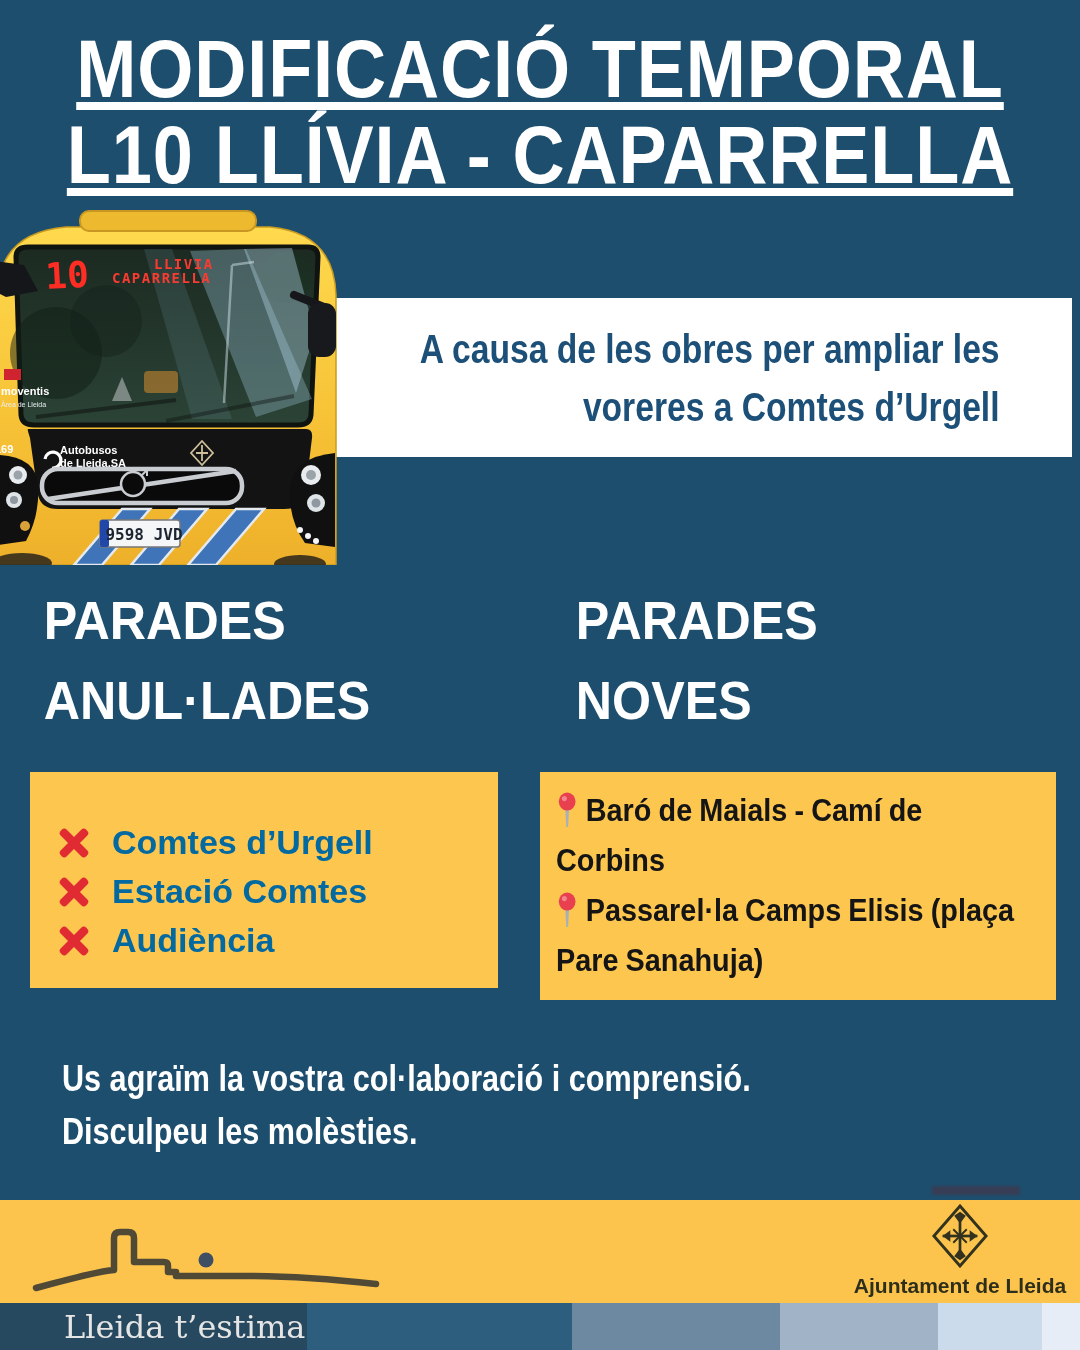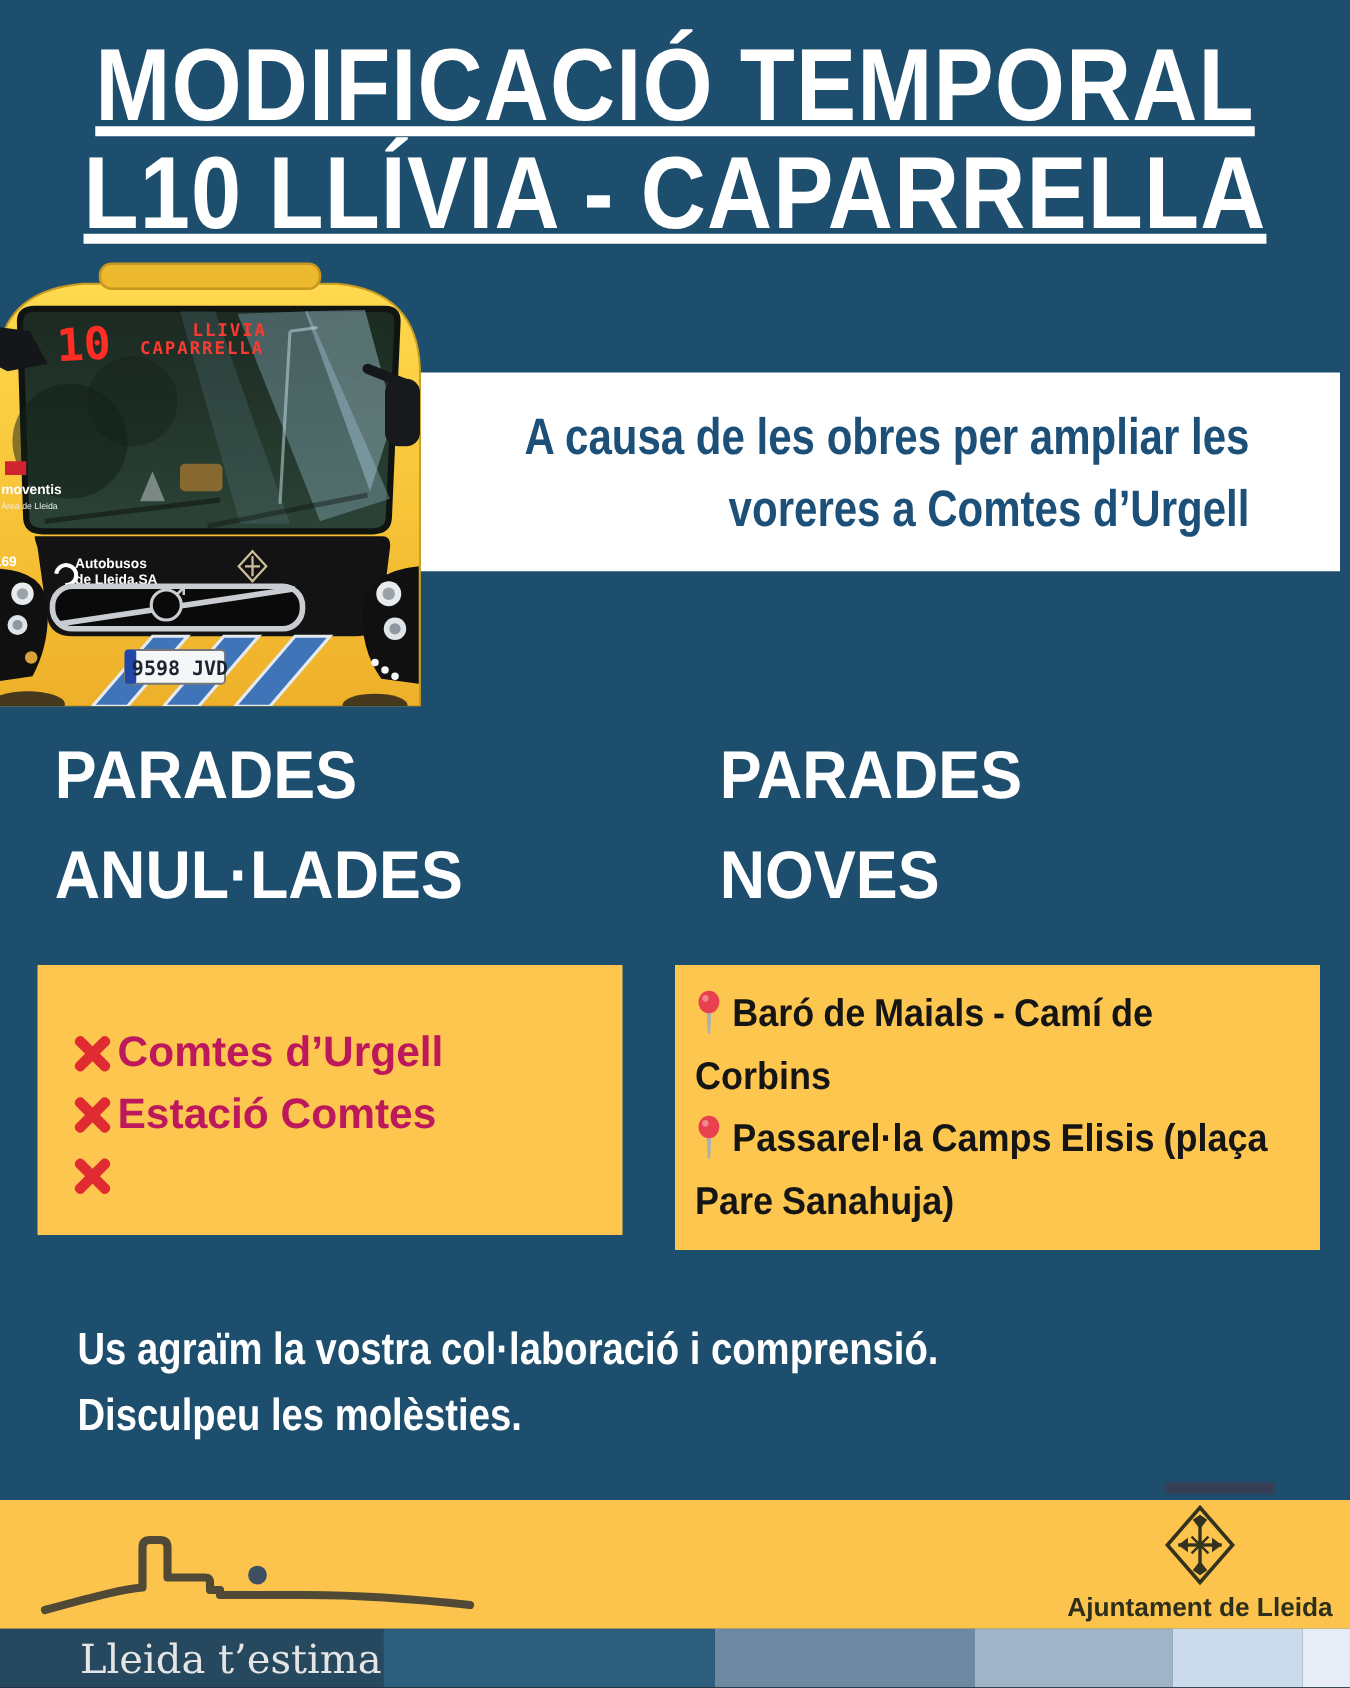--- a/index.html
+++ b/index.html
@@ -21,22 +21,22 @@
                font-size:54px;line-height:56px;z-index:2;}
   .col-heading .l2{margin-top:24px;}
   .col-heading .line{transform:scaleX(0.93);}
   #heading-cancelled{top:592px;left:28px;width:452px;}
   #heading-new{top:592px;left:560px;width:452px;}
   
   .stop-box{position:absolute;background:#fdc64f;z-index:2;}
   #box-cancelled{top:772px;left:30px;width:468px;height:216px;}
   #box-new{top:772px;left:540px;width:516px;height:228px;}
   .cancel-list{padding:46px 0 0 28px;}
-  .cancel-row{display:flex;align-items:center;gap:4px;height:49px;
-              font-size:34px;font-weight:700;color:#be185d;}
+  .cancel-row{display:flex;align-items:center;gap:22px;height:49px;
+              font-size:34px;font-weight:700;color:#0369a1;}
   .cancel-row svg{flex:0 0 auto;}
   .poi-list{margin:14px 0 0 16px;width:515px;transform:scaleX(0.93);transform-origin:0 0;
             font-size:31px;font-weight:700;color:#151515;line-height:50px;word-spacing:-1px;}
   .poi-item .pin{display:inline-block;vertical-align:-7px;margin-right:8px;}
   
   .thanks{position:absolute;top:1052px;left:62px;z-index:2;color:#ffffff;font-weight:700;
           font-size:36px;line-height:53px;white-space:nowrap;transform:scaleX(0.85);
           transform-origin:0 0;}
   
   .footer-yellow{position:absolute;top:1200px;left:0;width:1080px;height:103px;background:#fcc44c;z-index:2;}
@@ -203,20 +203,21 @@
         </svg>
         <span>Estació Comtes</span>
       </div>
       <div class="cancel-row">
         <svg width="32" height="32" viewBox="0 0 32 32">
           <g fill="#e12b33">
               <rect x="11.8" y="-2" width="8.4" height="36" rx="3.6" transform="rotate(45 16 16)"></rect>
           <rect x="11.8" y="-2" width="8.4" height="36" rx="3.6" transform="rotate(-45 16 16)"></rect>
             </g>
         </svg>
+        <span>Audiència</span>
       </div>
     </div>
   </div>
 
   <div class="stop-box" id="box-new">
     <div class="poi-list">
       <div class="poi-item">
         <svg class="pin" width="24" height="36" viewBox="0 0 24 36">
           <path d="M10,17 L14,17 L13,35 L11,35 Z" fill="#a9b0b8"></path>
           <circle cx="12" cy="9.6" r="9" fill="#e8404f"></circle>

